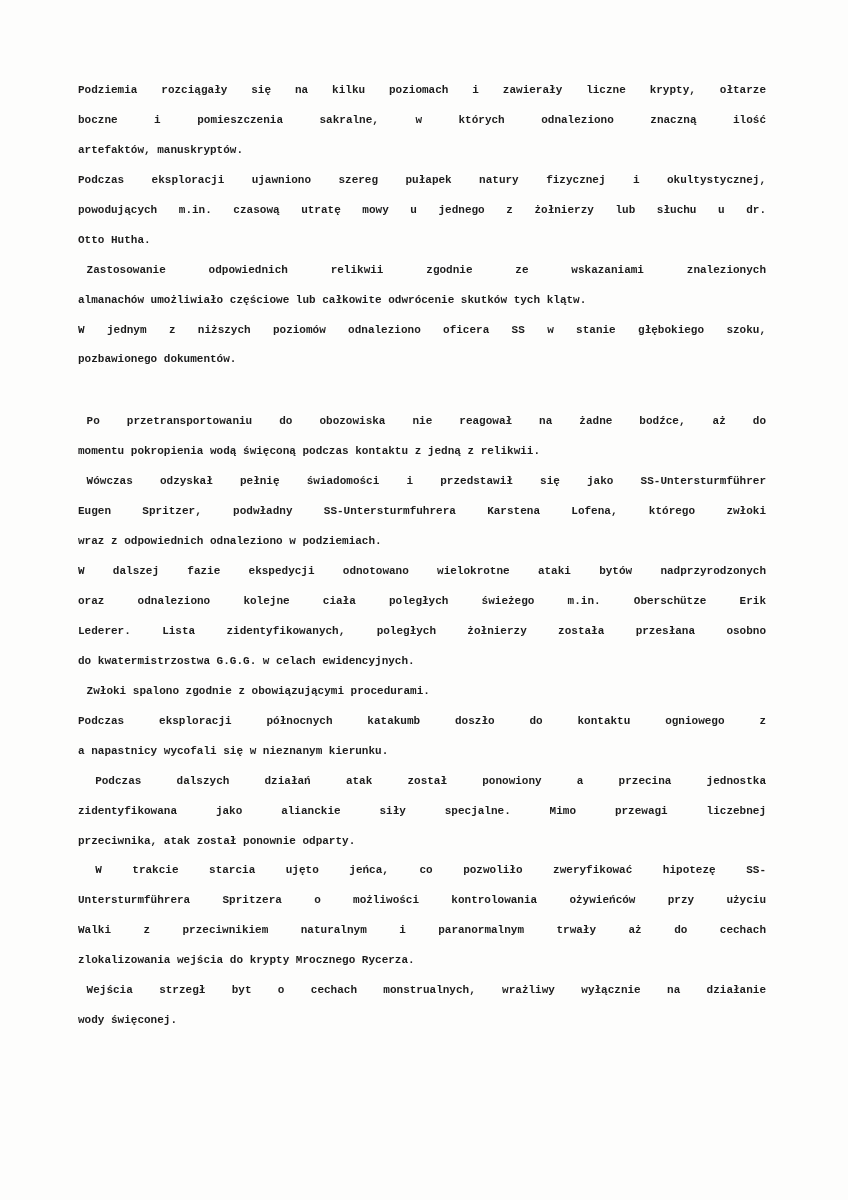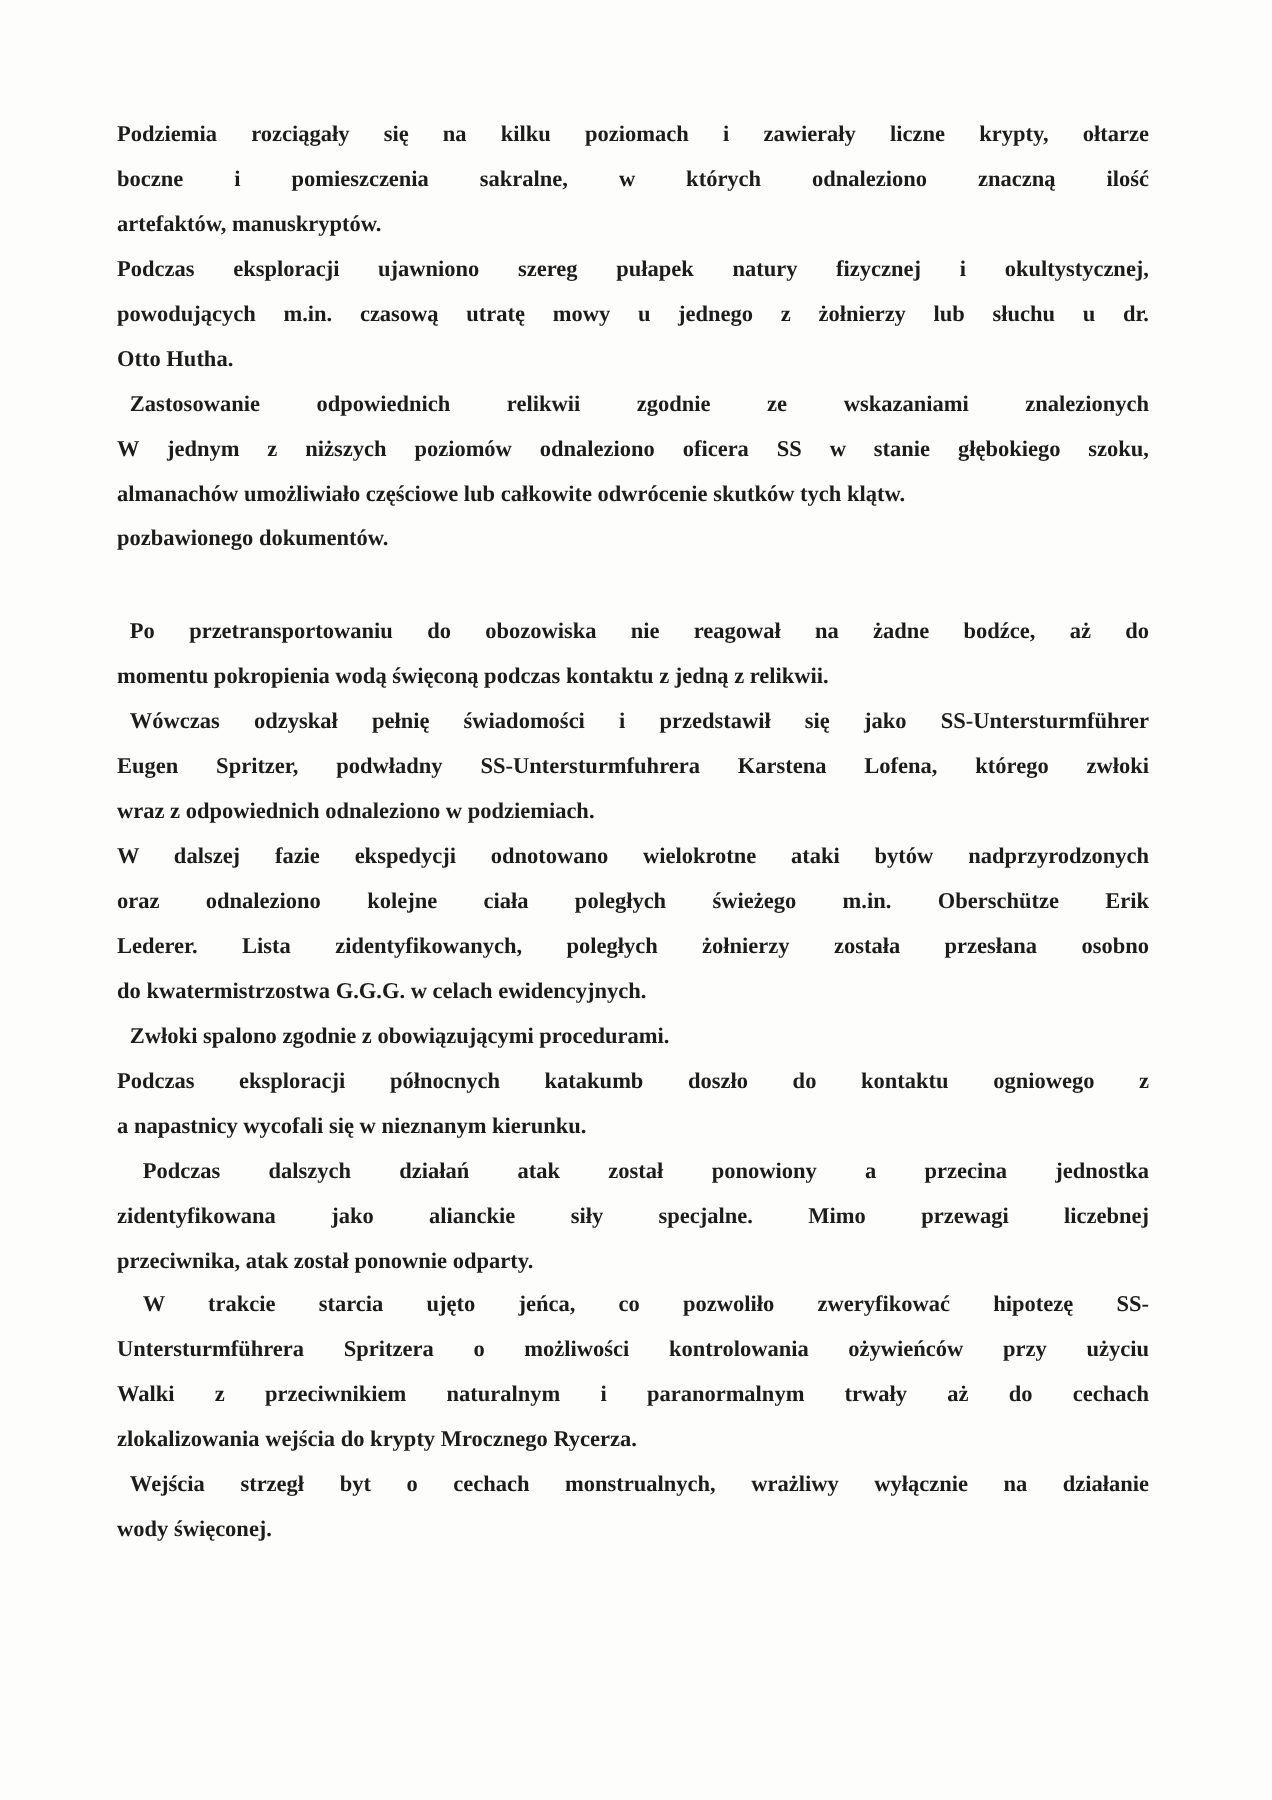--- a/index.html
+++ b/index.html
@@ -18,23 +18,23 @@
     height: 1200px;
     background: #fdfdfc;
   }
   .textblock {
     position: absolute;
     left: 78px;
     top: 76px;
     width: 688px;
   }
   .line {
-    font-family: Liberation Serif, serif;
+    font-family: Liberation Mono, monospace;
     font-weight: 700;
-    font-size: 15px;
+    font-size: 11px;
     color: #1c1c1c;
     height: 29.95px;
     line-height: 29.95px;
     white-space: normal;
     text-align: left;
   }
   .line.justified {
     text-align: justify;
     text-align-last: justify;
   }
@@ -44,22 +44,22 @@
 
 <div class="page">
   <div class="textblock" id="textblock">
       <div class="line justified">Podziemia rozciągały się na kilku poziomach i zawierały liczne krypty, ołtarze</div>
       <div class="line justified">boczne i pomieszczenia sakralne, w których odnaleziono znaczną ilość</div>
       <div class="line">artefaktów, manuskryptów.</div>
       <div class="line justified">Podczas eksploracji ujawniono szereg pułapek natury fizycznej i okultystycznej,</div>
       <div class="line justified">powodujących m.in. czasową utratę mowy u jednego z żołnierzy lub słuchu u dr.</div>
       <div class="line">Otto Hutha.</div>
       <div class="line justified" style="padding-left: 8.58px;">Zastosowanie odpowiednich relikwii zgodnie ze wskazaniami znalezionych</div>
+      <div class="line">almanachów umożliwiało częściowe lub całkowite odwrócenie skutków tych klątw.</div>
       <div class="line justified">W jednym z niższych poziomów odnaleziono oficera SS w stanie głębokiego szoku,</div>
-      <div class="line">almanachów umożliwiało częściowe lub całkowite odwrócenie skutków tych klątw.</div>
       <div class="line">pozbawionego dokumentów.</div>
       <div class="line justified" style="padding-left: 8.58px; margin-top: 32px;">Po przetransportowaniu do obozowiska nie reagował na żadne bodźce, aż do</div>
       <div class="line">momentu pokropienia wodą święconą podczas kontaktu z jedną z relikwii.</div>
       <div class="line justified" style="padding-left: 8.58px;">Wówczas odzyskał pełnię świadomości i przedstawił się jako SS-Untersturmführer</div>
       <div class="line justified">Eugen Spritzer, podwładny SS-Untersturmfuhrera Karstena Lofena, którego zwłoki</div>
       <div class="line">wraz z odpowiednich odnaleziono w podziemiach.</div>
       <div class="line justified">W dalszej fazie ekspedycji odnotowano wielokrotne ataki bytów nadprzyrodzonych</div>
       <div class="line justified">oraz odnaleziono kolejne ciała poległych świeżego m.in. Oberschütze Erik</div>
       <div class="line justified">Lederer. Lista zidentyfikowanych, poległych żołnierzy została przesłana osobno</div>
       <div class="line">do kwatermistrzostwa G.G.G. w celach ewidencyjnych.</div>

